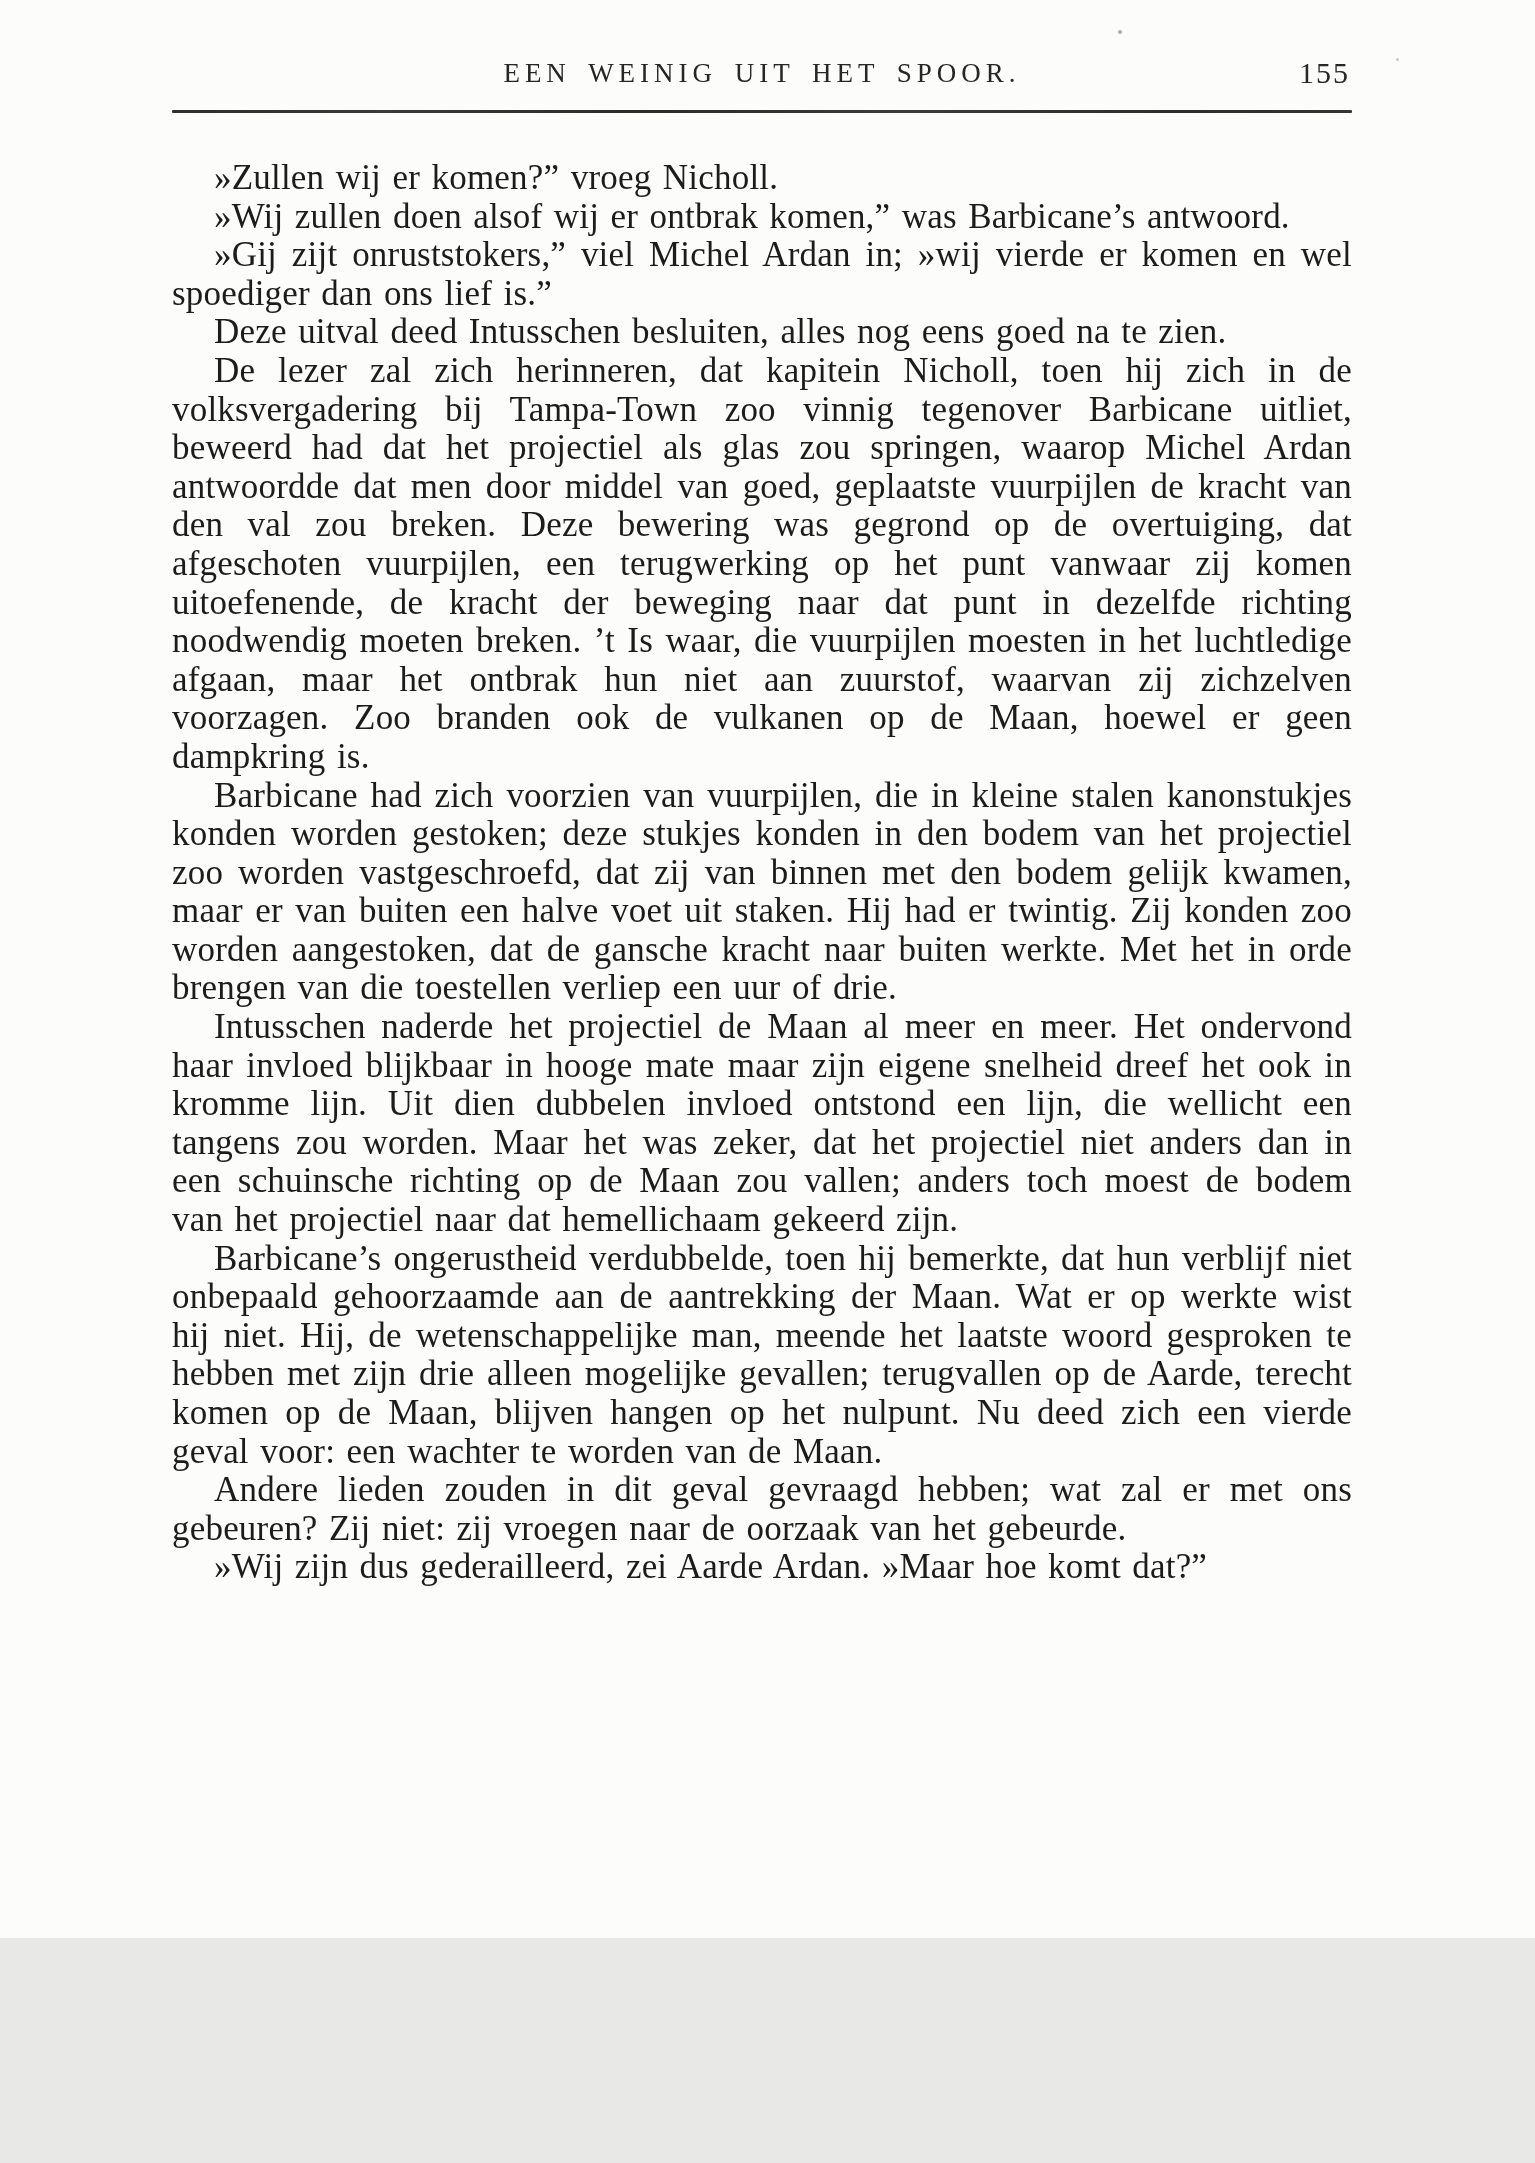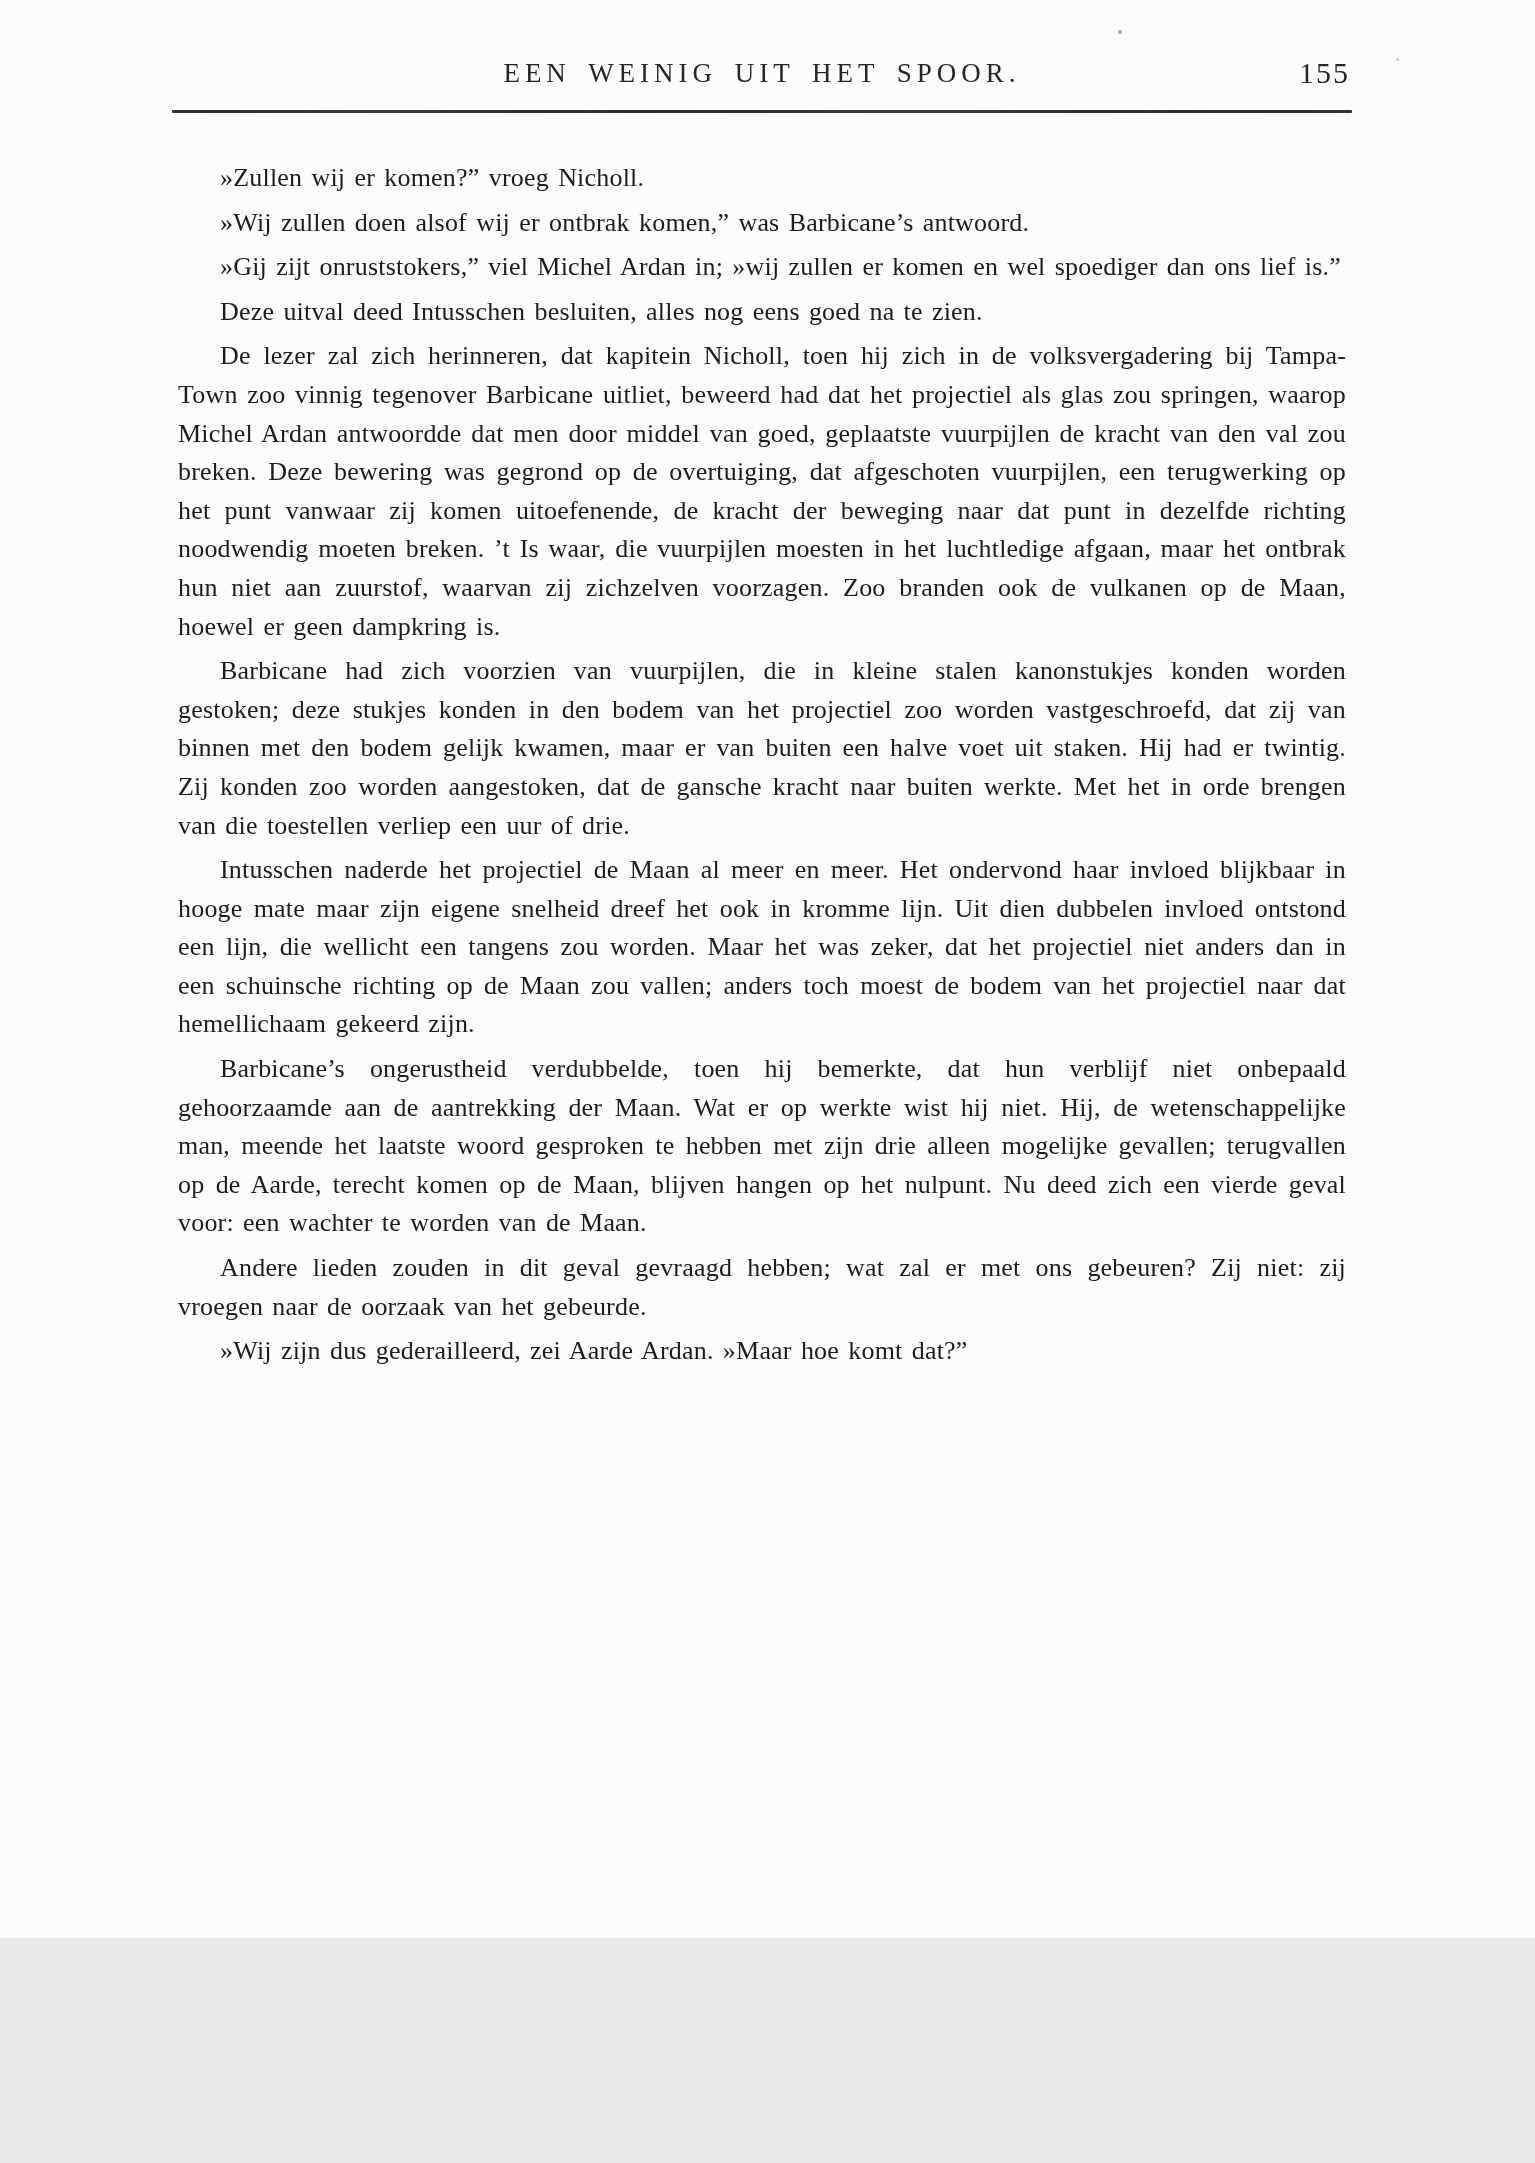--- a/index.html
+++ b/index.html
@@ -50,22 +50,22 @@
   .header-rule {
     margin-top: 10px;
     height: 3px;
     background: linear-gradient(90deg, #2e2e2c 0%, #3a3a38 18%, #2a2a28 40%, #3c3c3a 62%, #2c2c2a 85%, #343432 100%);
     border-radius: 1px;
   }
   .text-block {
     margin-top: 46px;
   }
   .para {
-    margin: 6px;
-    font-size: 26px;
+    margin: 0;
+    font-size: 35px;
     line-height: 38.6px;
     text-align: justify;
     text-indent: 42px;
     letter-spacing: 0.2px;
     word-spacing: 2.5px;
     color: #1c1c1c;
   }
   
   .speck {
     position: absolute;
@@ -114,21 +114,21 @@
     <div class="header">
       <span class="running-title">EEN WEINIG UIT HET SPOOR.</span>
       <span class="page-number">155</span>
     </div>
 
     <div class="header-rule"></div>
 
     <div class="text-block">
         <p class="para">»Zullen wij er komen?” vroeg Nicholl.</p>
         <p class="para">»Wij zullen doen alsof wij er ontbrak komen,” was Barbicane’s antwoord.</p>
-        <p class="para">»Gij zijt onruststokers,” viel Michel Ardan in; »wij zullen er komen en wel spoediger dan ons lief is.”</p>
+        <p class="para">»Gij zijt onruststokers,” viel Michel Ardan in; »wij vierde er komen en wel spoediger dan ons lief is.”</p>
         <p class="para">Deze uitval deed Intusschen besluiten, alles nog eens goed na te zien.</p>
         <p class="para">De lezer zal zich herinneren, dat kapitein Nicholl, toen hij zich in de volksvergadering bij Tampa-Town zoo vinnig tegenover Barbicane uitliet, beweerd had dat het projectiel als glas zou springen, waarop Michel Ardan antwoordde dat men door middel van goed, geplaatste vuurpijlen de kracht van den val zou breken. Deze bewering was gegrond op de overtuiging, dat afgeschoten vuurpijlen, een terugwerking op het punt vanwaar zij komen uitoefenende, de kracht der beweging naar dat punt in dezelfde richting noodwendig moeten breken. ’t Is waar, die vuurpijlen moesten in het luchtledige afgaan, maar het ontbrak hun niet aan zuurstof, waarvan zij zichzelven voorzagen. Zoo branden ook de vulkanen op de Maan, hoewel er geen dampkring is.</p>
         <p class="para">Barbicane had zich voorzien van vuurpijlen, die in kleine stalen kanonstukjes konden worden gestoken; deze stukjes konden in den bodem van het projectiel zoo worden vastgeschroefd, dat zij van binnen met den bodem gelijk kwamen, maar er van buiten een halve voet uit staken. Hij had er twintig. Zij konden zoo worden aangestoken, dat de gansche kracht naar buiten werkte. Met het in orde brengen van die toestellen verliep een uur of drie.</p>
         <p class="para">Intusschen naderde het projectiel de Maan al meer en meer. Het ondervond haar invloed blijkbaar in hooge mate maar zijn eigene snelheid dreef het ook in kromme lijn. Uit dien dubbelen invloed ontstond een lijn, die wellicht een tangens zou worden. Maar het was zeker, dat het projectiel niet anders dan in een schuinsche richting op de Maan zou vallen; anders toch moest de bodem van het projectiel naar dat hemellichaam gekeerd zijn.</p>
         <p class="para">Barbicane’s ongerustheid verdubbelde, toen hij bemerkte, dat hun verblijf niet onbepaald gehoorzaamde aan de aantrekking der Maan. Wat er op werkte wist hij niet. Hij, de wetenschappelijke man, meende het laatste woord gesproken te hebben met zijn drie alleen mogelijke gevallen; terugvallen op de Aarde, terecht komen op de Maan, blijven hangen op het nulpunt. Nu deed zich een vierde geval voor: een wachter te worden van de Maan.</p>
         <p class="para">Andere lieden zouden in dit geval gevraagd hebben; wat zal er met ons gebeuren? Zij niet: zij vroegen naar de oorzaak van het gebeurde.</p>
         <p class="para">»Wij zijn dus gederailleerd, zei Aarde Ardan. »Maar hoe komt dat?”</p>
       </div>
 
   </div>

